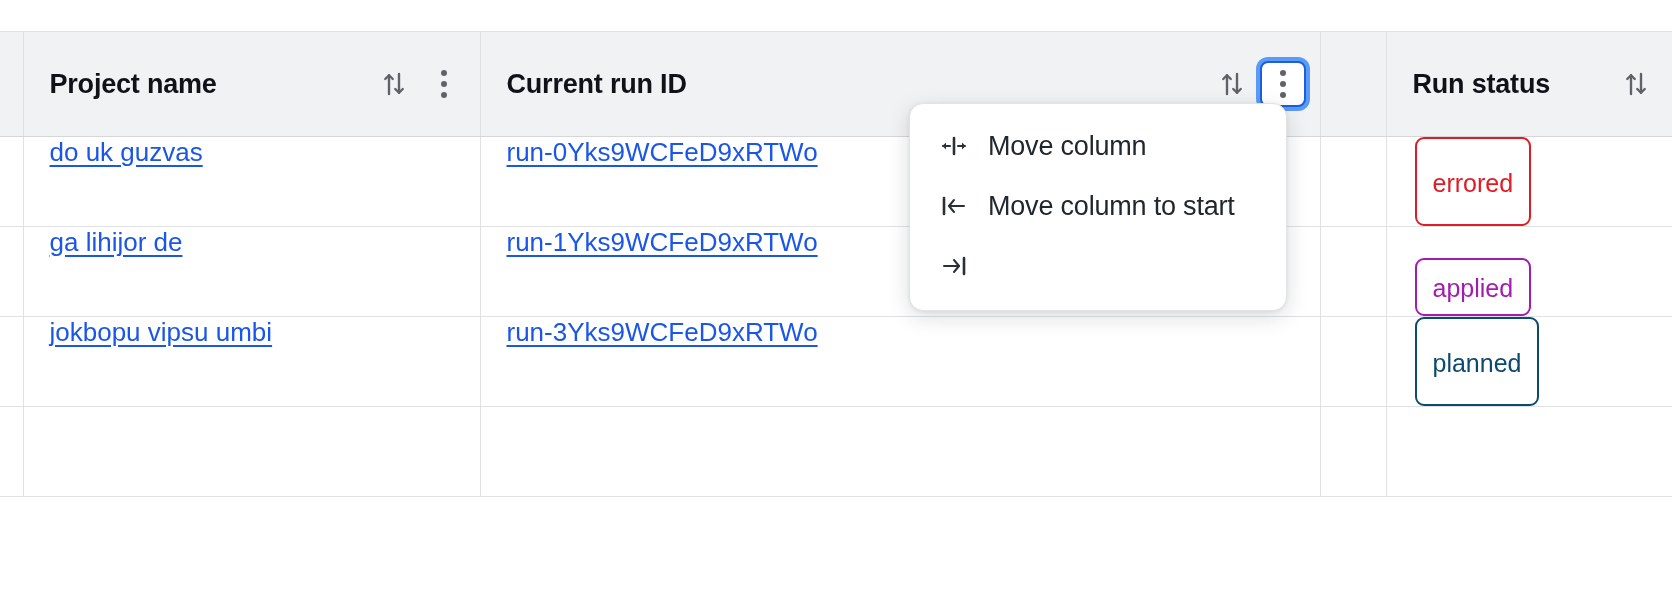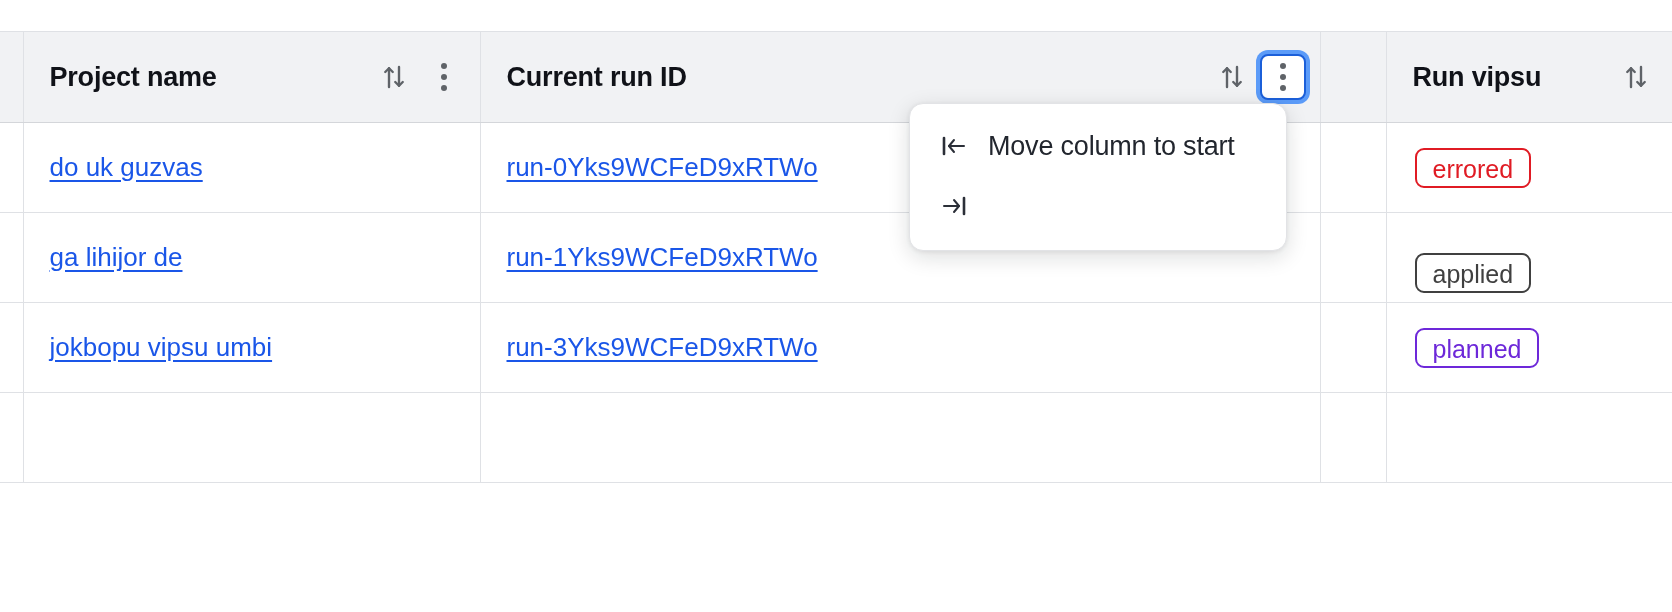--- a/index.html
+++ b/index.html
@@ -21,21 +21,21 @@
   }
   table.grid th, table.grid td {
     border: 1px solid #dfe1e5;
     border-left: none;
     border-top: none;
     padding: 0;
     vertical-align: middle;
   }
   table.grid th {
     background: #f1f2f4;
-    height: 91px;
+    height: 105px;
     border-top: 1px solid #dfe1e5;
     border-bottom: 1px solid #d4d6da;
   }
   table.grid td { height: 90px; background:#fff; }
 
   col.c-sel   { width: 23px; }
   col.c-name  { width: 457px; }
   col.c-run   { width: 840px; }
   col.c-gap   { width: 66px; }
   col.c-stat  { width: 286px; }
@@ -68,42 +68,42 @@
     background: #fff;
     border: 2px solid #1b5fd9;
     box-shadow: 0 0 0 4px #5b9bf8;
     border-radius: 8px;
     width: 46px; height: 46px;
   }
   .sort-icon svg { display:block; }
   .kebab { display: flex; flex-direction: column; gap: 5px; align-items:center; }
   .kebab i { width: 6px; height: 6px; border-radius: 50%; background: #5f6368; display:block; }
 
-  .cell-inner { padding: 0 26px; display: flex; align-items: center; height: 100%; }
+  .cell-inner { padding: 0 26px; display: flex; height: 100%; }
   .cell-inner.status { padding-left: 28px; }
   a.link {
     color: #1a56e8;
     text-decoration: underline;
     text-underline-offset: 4px;
     font-size: 26px;
     white-space: nowrap;
   }
   .badge {
     display: inline-flex; align-items: center; justify-content: center;
     font-size: 25px;
     padding: 7px 16px 4px;
     border-radius: 9px;
     border: 2px solid currentColor;
     background: #fff;
     white-space: nowrap;
     line-height: 1;
   }
   .badge.errored { color: #e01b24; }
-  .badge.applied { color: #404040; margin-top: 31px; }
-  .badge.planned { color: #6d28d9; }
+  .badge.applied { color: #a21caf; margin-top: 31px; }
+  .badge.planned { color: #0c4a6e; }
 
   
   .menu {
     position: absolute;
     left: 909px; top: 103px;
     width: 378px;
     background: #ffffff;
     border: 1px solid #e2e3e6;
     border-radius: 14px;
     box-shadow: 0 6px 22px rgba(16,18,24,0.14), 0 1px 4px rgba(16,18,24,0.07);
@@ -184,21 +184,21 @@
                   <i></i>
                 </span>
             </span>
           </div>
         </th>
 
         <th></th>
 
         <th>
           <div class="th-inner">
-            <span class="th-label">Run vipsu</span>
+            <span class="th-label">Run status</span>
             <span class="th-spacer"></span>
             <span class="icon-btn sort-icon">
               <svg width="30" height="30" viewBox="0 0 24 24" fill="none" stroke="#5f6368" stroke-width="1.9" stroke-linecap="round" stroke-linejoin="round">
                 <path d="M8 20V5"></path>
                   <path d="M5 8l3-3 3 3"></path>
                 <path d="M16 4v15"></path>
                   <path d="M13 16l3 3 3-3"></path>
               </svg>
             </span>
           </div>
@@ -274,20 +274,32 @@
         <td></td>
         <td></td>
         <td></td>
         <td></td>
         <td></td>
       </tr>
     </tbody>
   </table>
 
   <div class="menu">
+    <div class="menu-item">
+      <span class="mi-icon">
+        <svg width="28" height="24" viewBox="0 0 28 24" fill="none" stroke="#2b2f38" stroke-width="2" stroke-linecap="round" stroke-linejoin="round">
+          <path d="M14 4v16" stroke-width="2.6"></path>
+          <path d="M10 12H3"></path>
+            <path d="M6 8.5L2.5 12 6 15.5" fill="#2b2f38" stroke="none"></path>
+          <path d="M18 12h7"></path>
+            <path d="M22 8.5L25.5 12 22 15.5" fill="#2b2f38" stroke="none"></path>
+        </svg>
+      </span>
+      <span class="mi-label">Move column</span>
+    </div>
     <div class="menu-item">
       <span class="mi-icon">
         <svg width="28" height="24" viewBox="0 0 28 24" fill="none" stroke="#2b2f38" stroke-width="2" stroke-linecap="round" stroke-linejoin="round">
           <path d="M4 4v16" stroke-width="2.6"></path>
           <path d="M24 12H9"></path>
             <path d="M14 6l-5 6 5 6"></path>
         </svg>
       </span>
       <span class="mi-label">Move column to start</span>
     </div>

